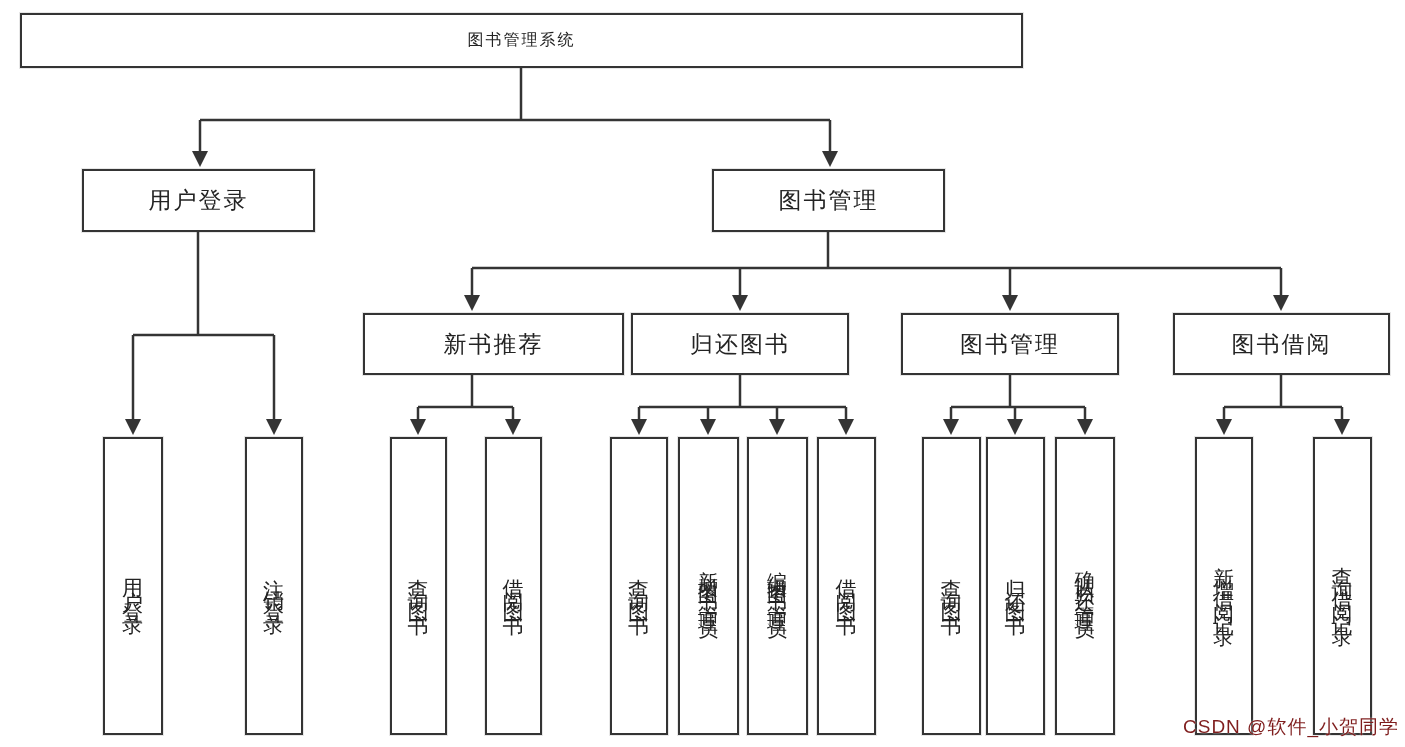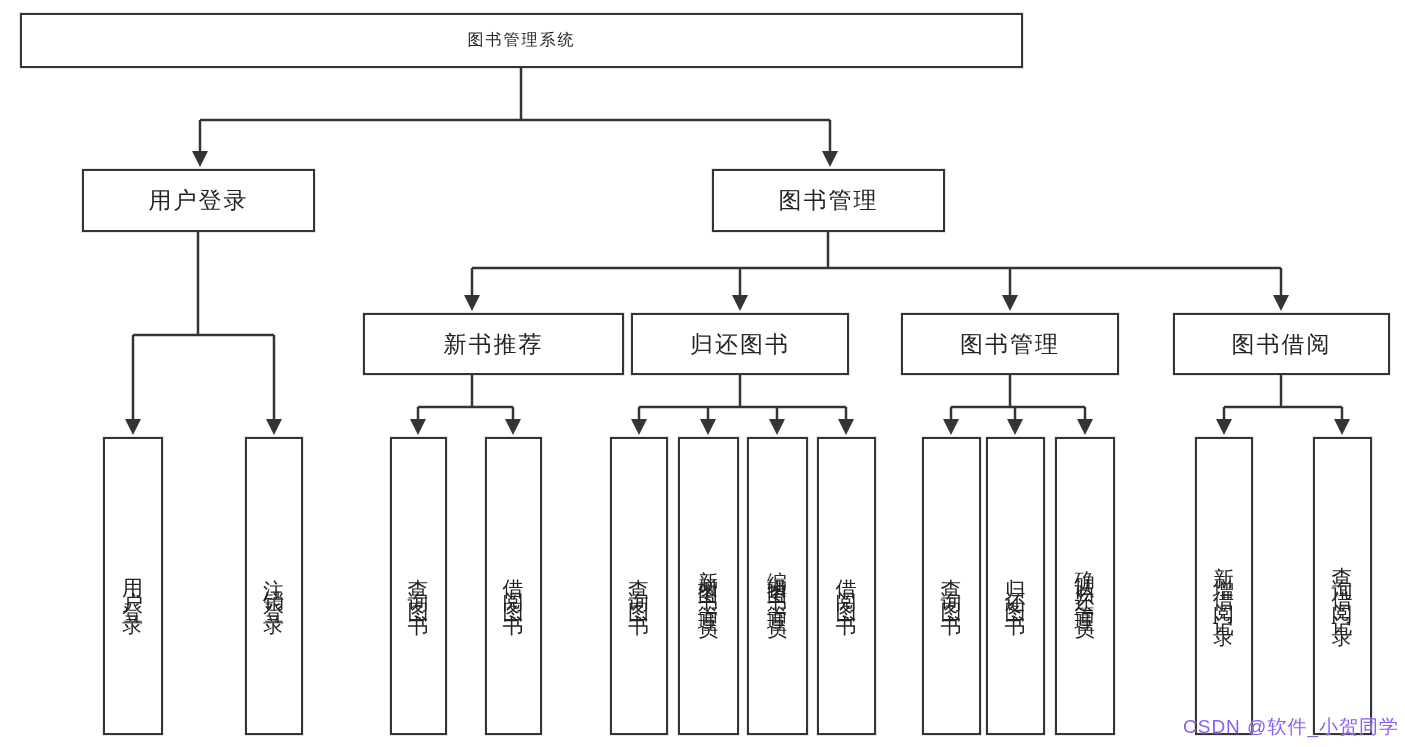--- a/index.html
+++ b/index.html
@@ -38,21 +38,21 @@
   }
   .vbox .vtext.long{
     font-size:20px;
     letter-spacing:7px;
   }
   #watermark{
     position:absolute;
     left:1183px;
     top:714px;
     font-size:19px;
-    color:#8b5cf6;
+    color:#7f1d1d;
     letter-spacing:1px;
     white-space:nowrap;
     z-index:5;
     text-shadow:0 0 2px rgba(255,255,255,0.9);
   }
 </style>
 </head>
 <body>
 
 <div id="stage">

